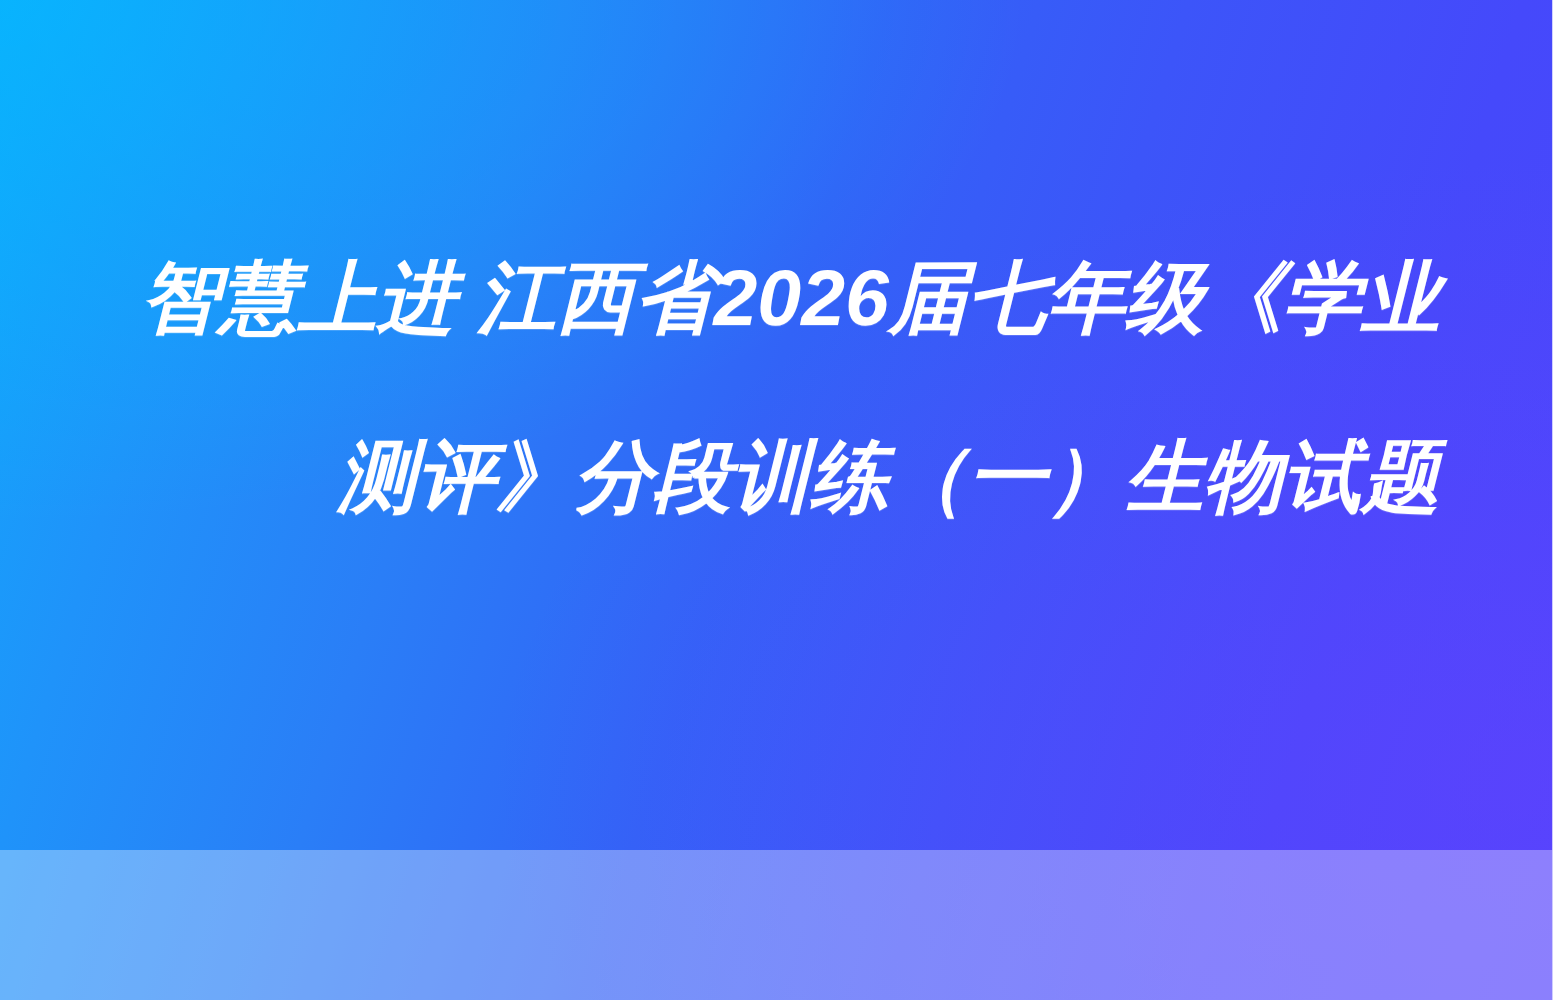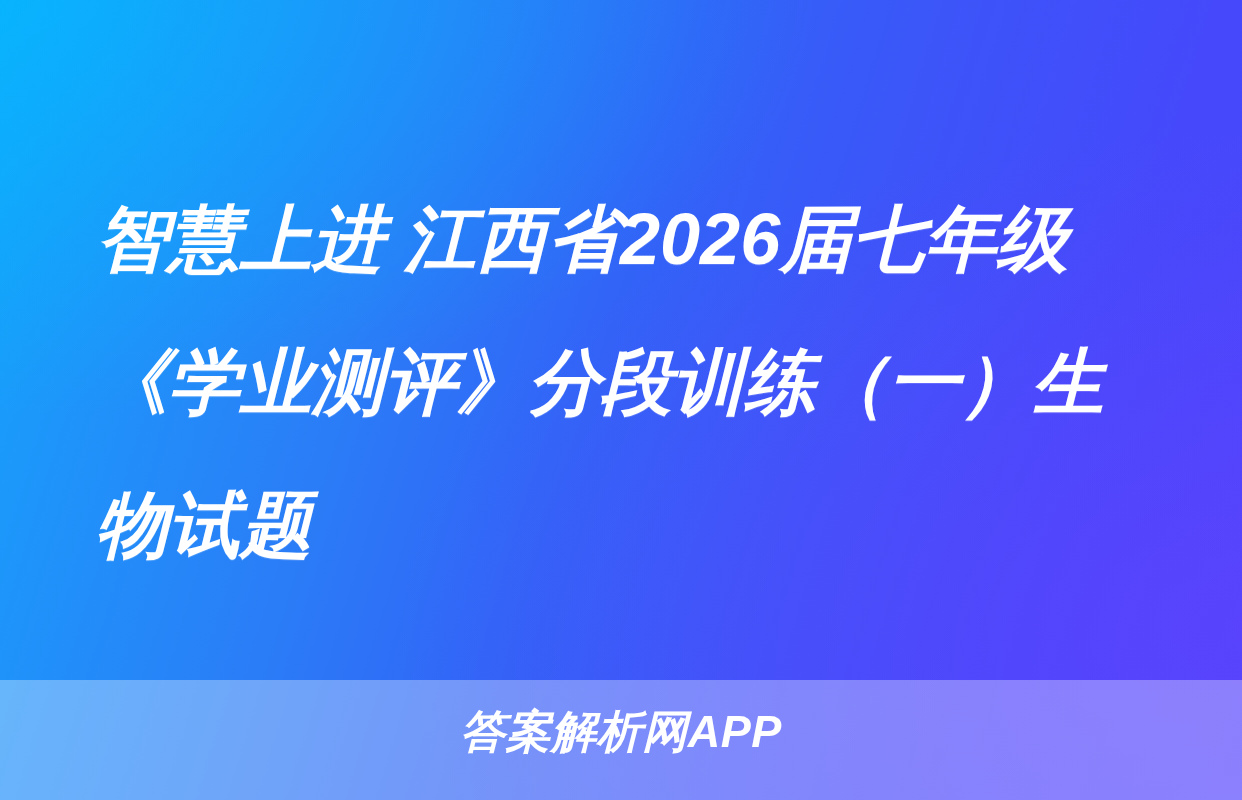--- a/index.html
+++ b/index.html
@@ -47,26 +47,26 @@
     position:absolute;
     left:96px;
     top:168px;
     width:1056px;
     z-index:3;
   }
 
   .title{
     display:block;
     color:#ffffff;
-    font-size:72px;
+    font-size:63px;
     line-height:143px;
     font-weight:700;
     font-style:italic;
     letter-spacing:0px;
-    text-align:left;
+    text-align:right;
     word-break:break-all;
     white-space:normal;
     text-shadow:0 1px 0 rgba(255,255,255,0.16);
   }
 
   
   .bottom-band{
     position:absolute;
     left:0;
     top:680px;
@@ -96,15 +96,14 @@
 <body>
 
 <div id="cover">
 
   <div class="title-wrap">
     <span class="title">智慧上进  江西省2026届七年级《学业测评》分段训练（一）生物试题</span>
   </div>
 
   <div class="bottom-band"></div>
 
-  <div class="footer-text">答案解析网APP</div>
 
 </div>
 
 </body></html>

